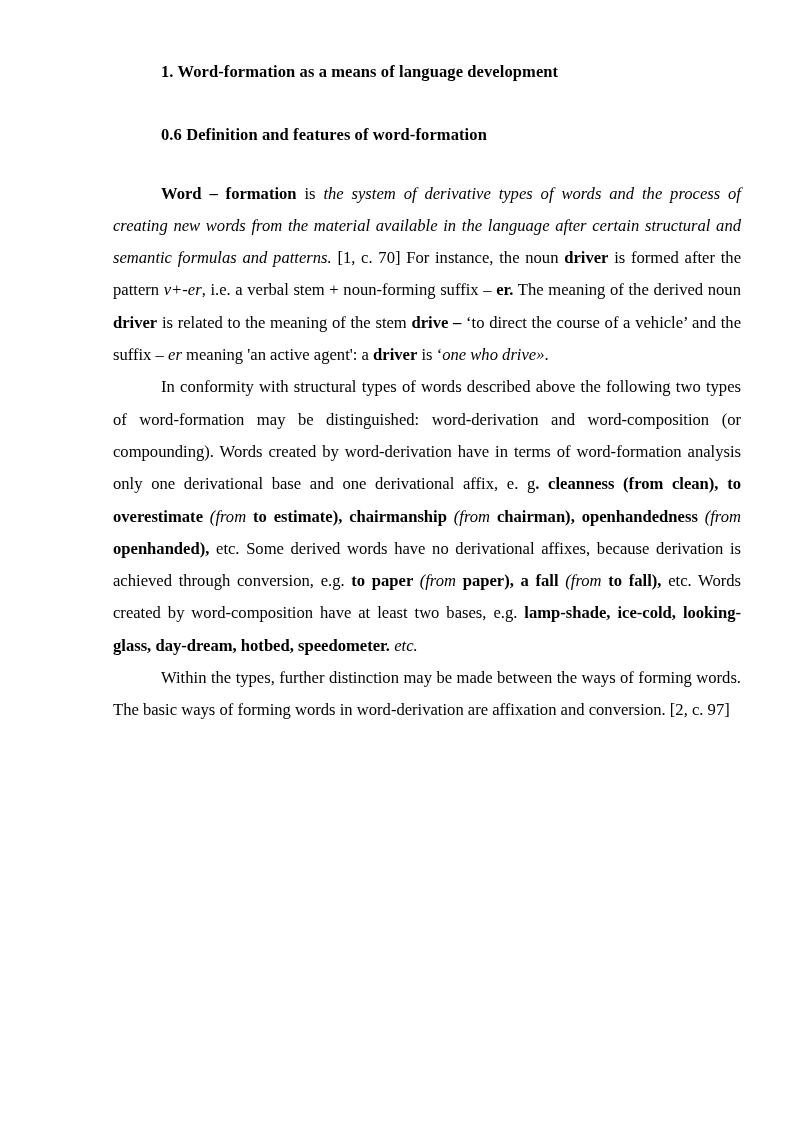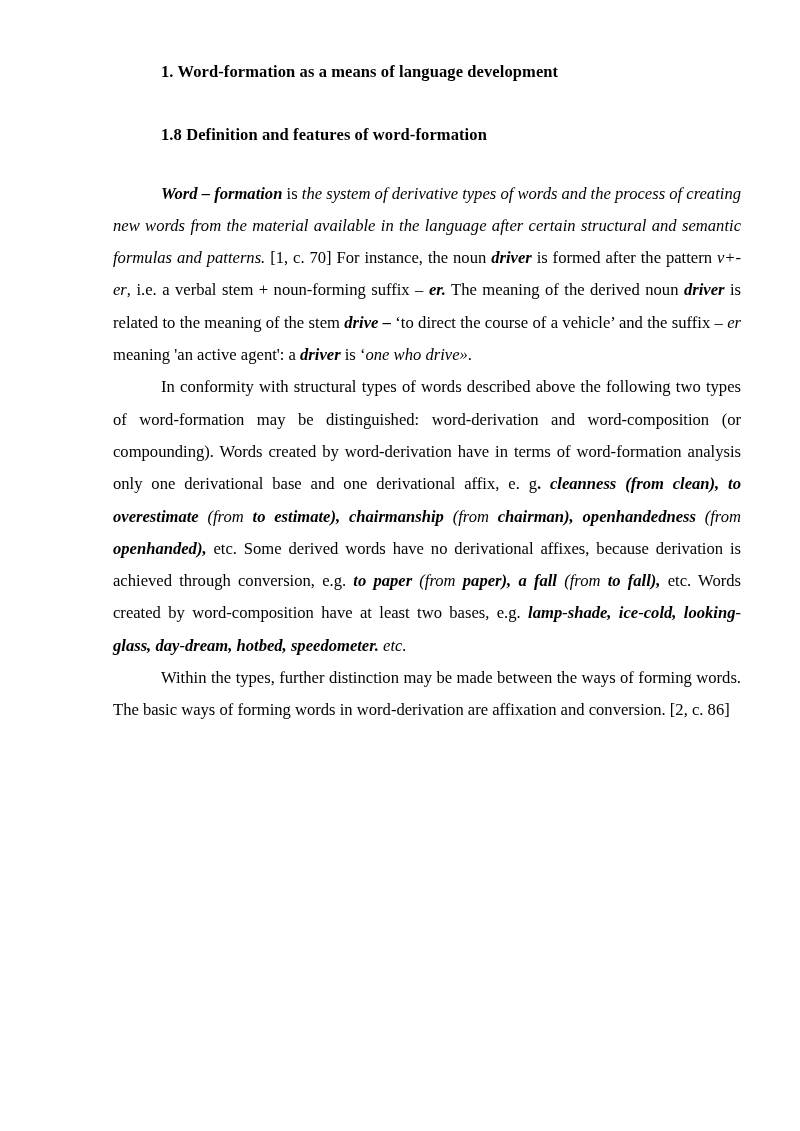--- a/index.html
+++ b/index.html
@@ -49,30 +49,30 @@
     text-justify: inter-word;
     margin: 0;
     padding: 0;
     text-indent: 48px;
   }
   p.first-para {
     margin-top: 33px;
   }
   b { font-weight: bold; }
   i { font-style: italic; }
-  .bi { font-weight: bold; font-style: italic; }
+  .bi { font-weight: bold; }
 </style>
 </head>
 <body>
 
 <div class="page">
   <div class="doc-body">
 
     <h1 class="heading-1">1. Word-formation as a means of language development</h1>
 
-    <h2 class="heading-2">1.8 Definition and features of word-formation</h2>
+    <h2 class="heading-2">0.6 Definition and features of word-formation</h2>
 
     <p class="para first-para"><span class="bi">Word – formation</span><span> is </span><i>the system of derivative types of words and the process of creating new words from the material available in the language after certain structural and semantic formulas and patterns.</i><span> [1, c. 70] For instance, the noun </span><span class="bi">driver</span><span> is formed after the pattern </span><i>v+-er</i><span>, i.e. a verbal stem + noun-forming suffix – </span><span class="bi">er.</span><span> The meaning of the derived noun </span><span class="bi">driver</span><span> is related to the meaning of the stem </span><span class="bi">drive –</span><span> ‘to direct the course of a vehicle’ and the suffix – </span><i>er</i><span> meaning 'an active agent': a </span><span class="bi">driver</span><span> is ‘</span><i>one who drive»</i><span>.</span></p>
     <p class="para"><span>In conformity with structural types of words described above the following two types of word-formation may be distinguished: word-derivation and word-composition (or compounding). Words created by word-derivation have in terms of word-formation analysis only one derivational base and one derivational affix, e. g</span><b>.</b><span class="bi"> cleanness (from clean), to overestimate </span><i>(from </i><span class="bi">to estimate), chairmanship </span><i>(from </i><span class="bi">chairman), openhandedness </span><i>(from </i><span class="bi">openhanded),</span><span> etc. Some derived words have no derivational affixes, because derivation is achieved through conversion, e.g. </span><span class="bi">to paper </span><i>(from </i><span class="bi">paper), a fall </span><i>(from </i><span class="bi">to fall),</span><span> etc. Words created by word-composition have at least two bases, e.g. </span><span class="bi">lamp-shade, ice-cold, looking-glass, day-dream, hotbed, speedometer.</span><i> etc.</i></p>
-    <p class="para"><span>Within the types, further distinction may be made between the ways of forming words. The basic ways of forming words in word-derivation are affixation and conversion. [2, c. 86]</span></p>
+    <p class="para"><span>Within the types, further distinction may be made between the ways of forming words. The basic ways of forming words in word-derivation are affixation and conversion. [2, c. 97]</span></p>
 
   </div>
 </div>
 
 </body></html>

